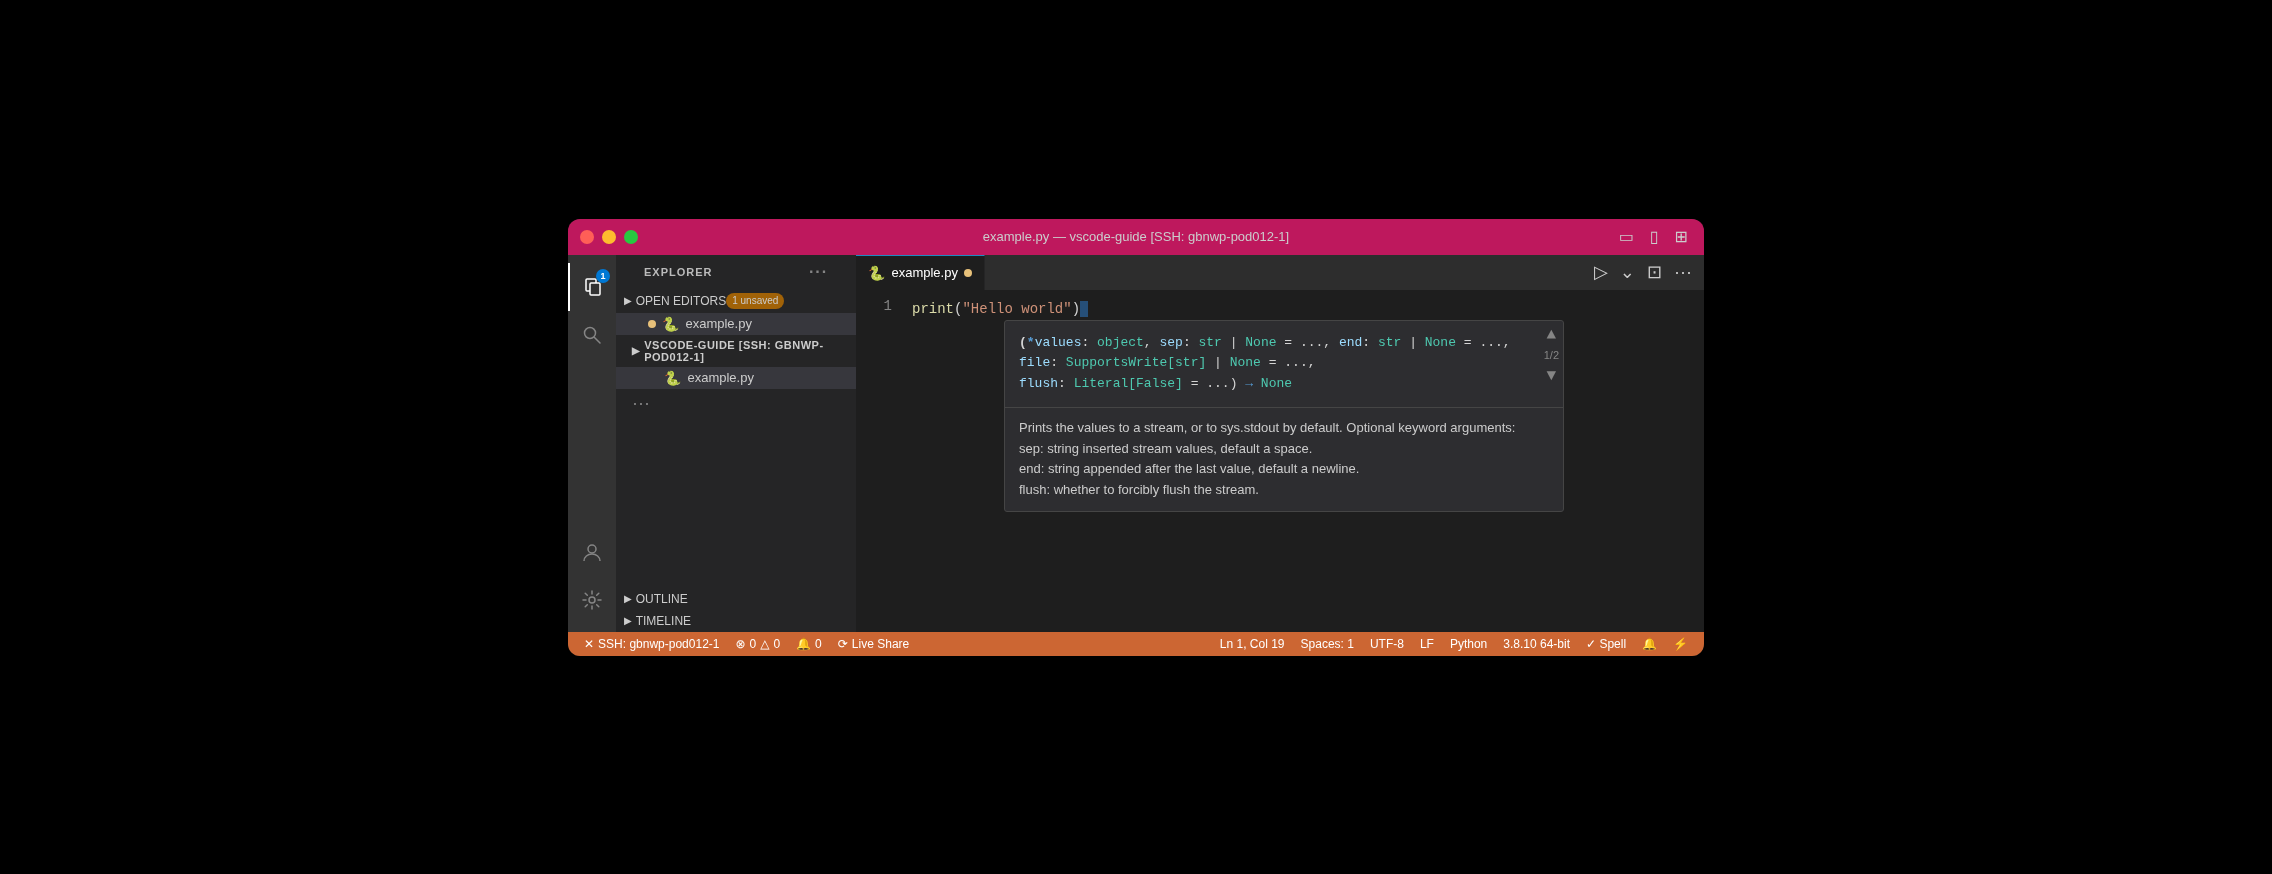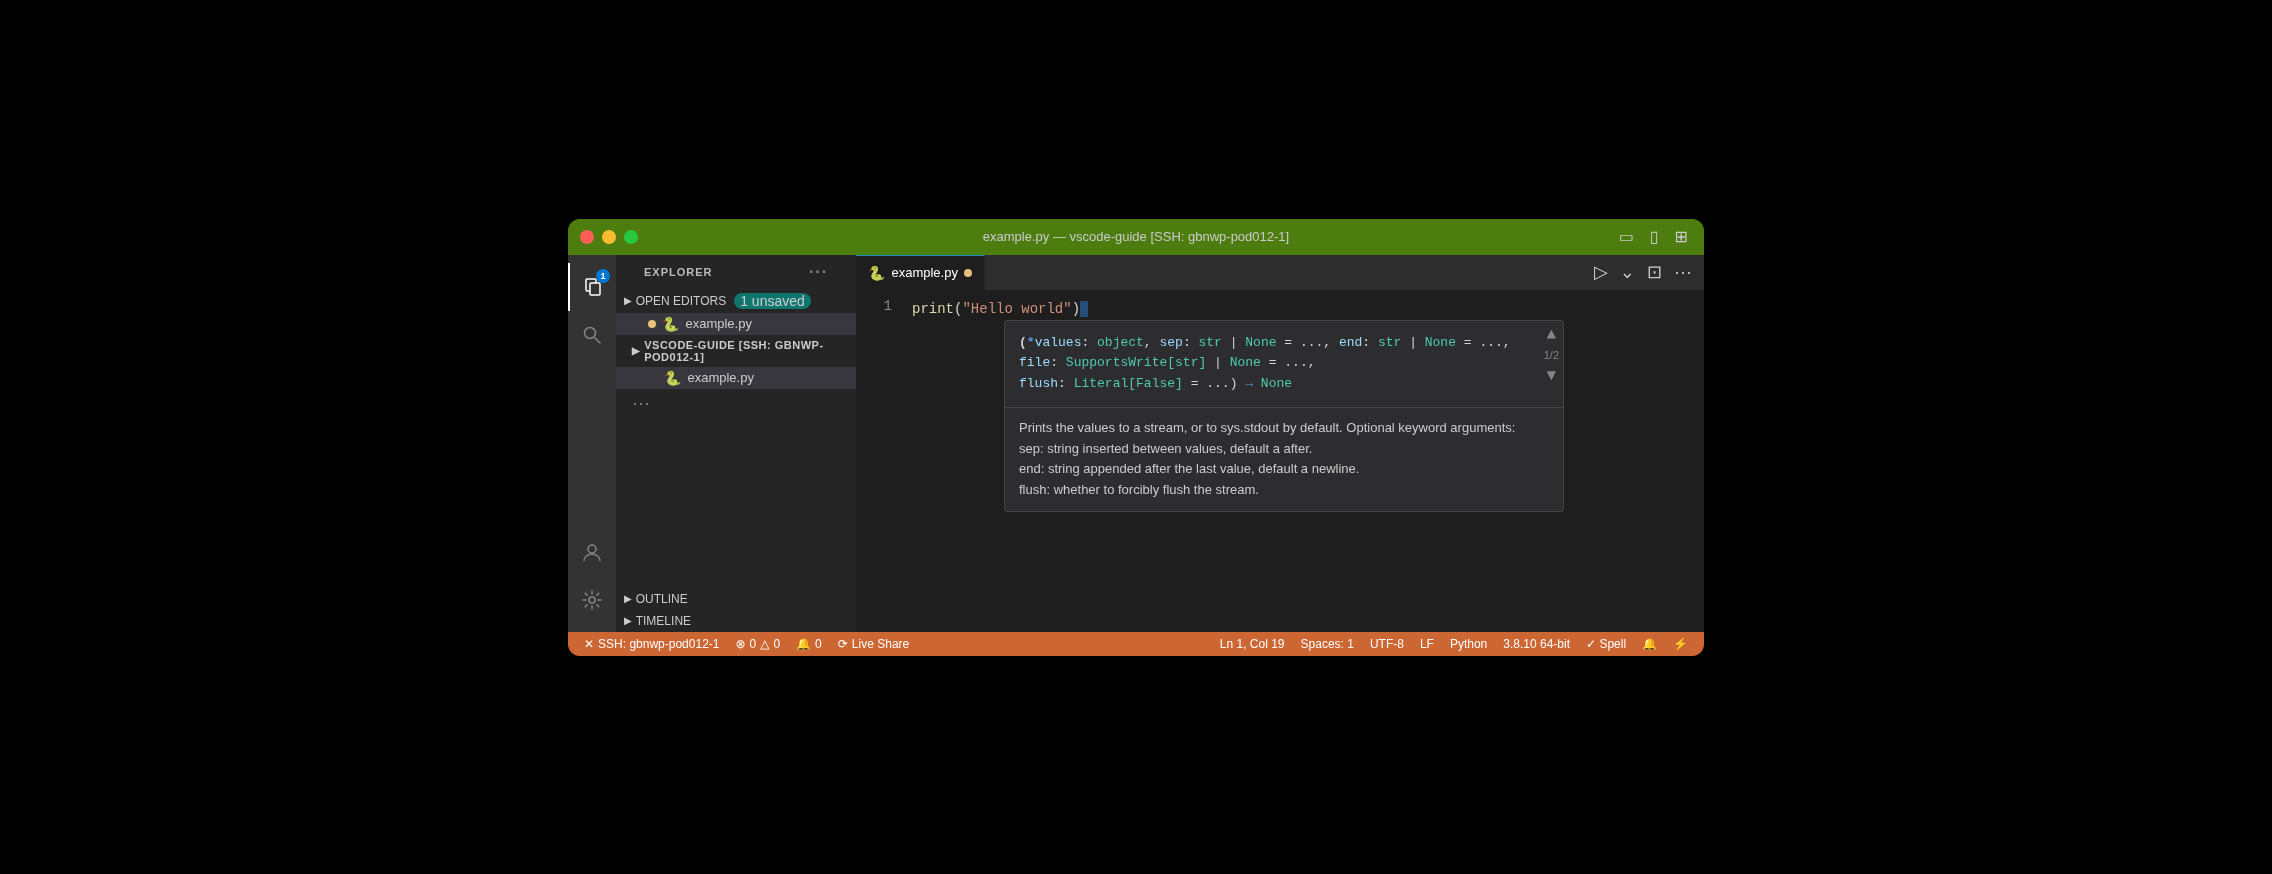--- a/index.html
+++ b/index.html
@@ -17,21 +17,21 @@
       background: #1e1e1e;
       border-radius: 12px;
       overflow: hidden;
       box-shadow: 0 20px 60px rgba(0,0,0,0.8);
       display: flex;
       flex-direction: column;
       position: relative;
     }
     
     .titlebar {
-      background: #4d7c0f;
+      background: #be185d;
       height: 36px;
       display: flex;
       align-items: center;
       padding: 0 12px;
       flex-shrink: 0;
       position: relative;
     }
     .titlebar-buttons {
       display: flex;
       gap: 8px;
@@ -148,25 +148,24 @@
       font-size: 12px;
       cursor: pointer;
       user-select: none;
     }
     .section-header .chevron {
       margin-right: 4px;
       font-size: 10px;
       color: #cccccc;
     }
     .section-header-badge {
-      margin-left: 8px;
-      background: #0f766e;
+      background: #a16207;
       color: #cccccc;
       border-radius: 10px;
-      font-size: 14px;
+      font-size: 10px;
       padding: 0 6px;
       height: 16px;
       display: flex;
       align-items: center;
     }
     .file-item {
       display: flex;
       align-items: center;
       padding: 3px 8px 3px 32px;
       color: #cccccc;
@@ -523,21 +522,21 @@
               <span class="tooltip-sig-param">file</span><span style="color:#d4d4d4;">: </span><span class="tooltip-sig-type">SupportsWrite[str]</span><span style="color:#d4d4d4;"> | </span><span class="tooltip-sig-type">None</span><span style="color:#d4d4d4;"> = ...,</span><br>
               <span class="tooltip-sig-param">flush</span><span style="color:#d4d4d4;">: </span><span class="tooltip-sig-type">Literal[False]</span><span style="color:#d4d4d4;"> = ...)</span><span style="color:#569cd6;"> → </span><span class="tooltip-sig-type">None</span>
               <div class="tooltip-nav">
                 <span class="tooltip-nav-btn">▲</span>
                 <span class="tooltip-counter">1/2</span>
                 <span class="tooltip-nav-btn">▼</span>
               </div>
             </div>
             <div class="tooltip-description">
               <div>Prints the values to a stream, or to sys.stdout by default. Optional keyword arguments:</div>
-              <div>sep: string inserted between values, default a after.</div>
+              <div>sep: string inserted stream values, default a space.</div>
               <div>end: string appended after the last value, default a newline.</div>
               <div>flush: whether to forcibly flush the stream.</div>
             </div>
           </div>
         </div>
       </div>
     </div>
   </div>
 
   <div class="status-bar">

